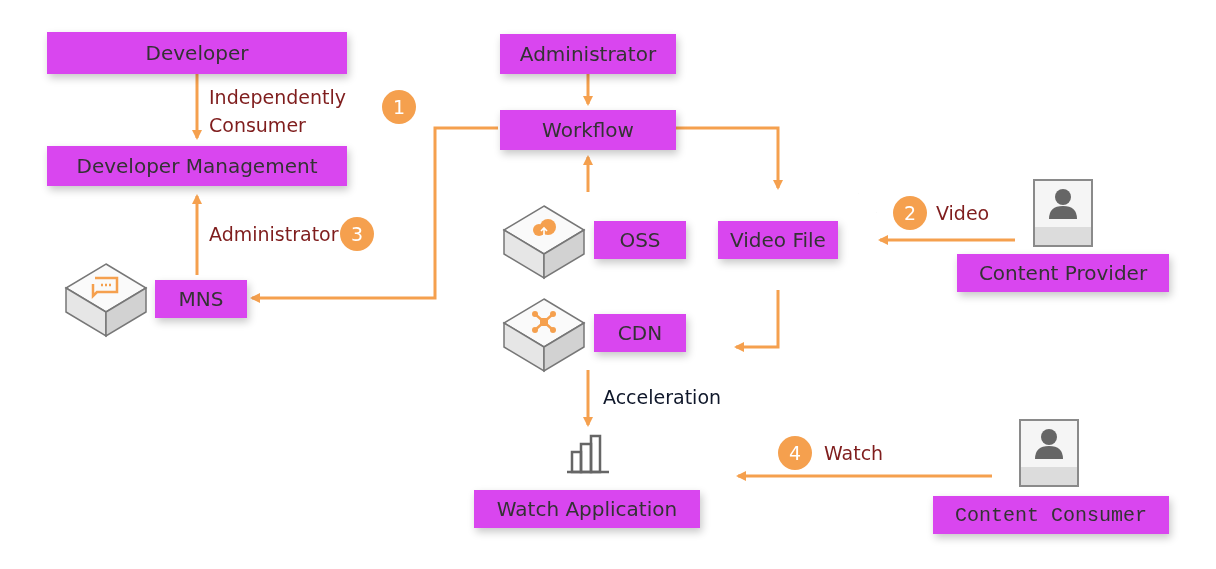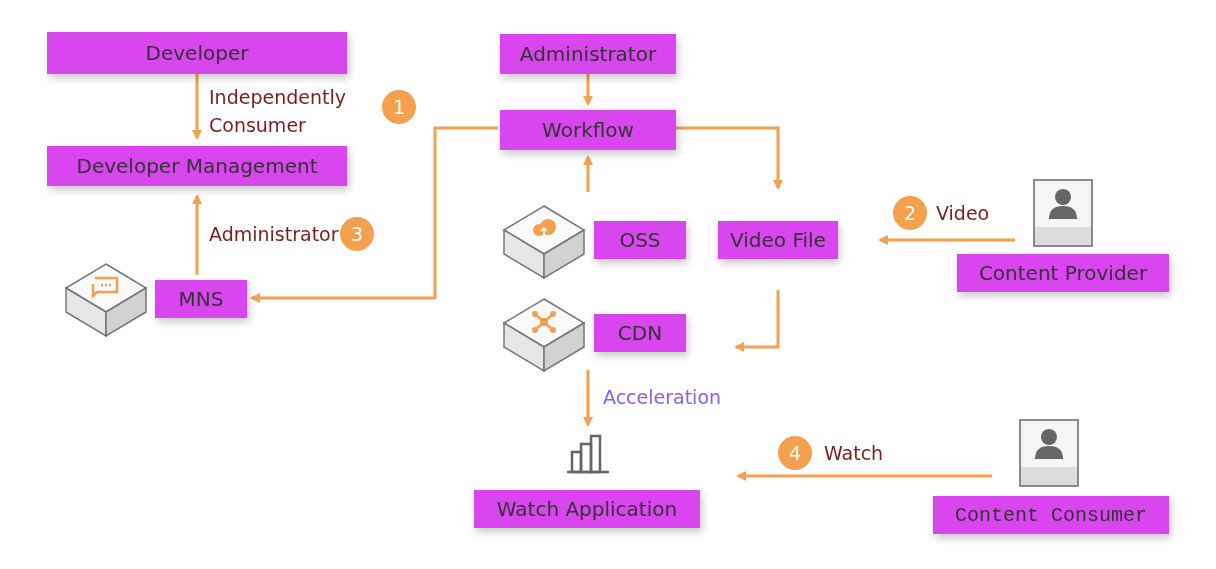--- a/index.html
+++ b/index.html
@@ -4,21 +4,21 @@
 <style>
   html, body { margin:0; padding:0; background:#ffffff; }
   body { width:1216px; height:569px; position:relative; overflow:hidden;
          font-family:"Liberation Sans", sans-serif; }
   .box { position:absolute; background:#d946ef; color:#333;
          font-family:"DejaVu Sans", sans-serif; font-size:20px;
          display:flex; align-items:center; justify-content:center;
          box-shadow:2px 4px 8px rgba(0,0,0,0.22); white-space:nowrap; }
   .lbl { position:absolute; color:#7f1d1d; font-family:"DejaVu Sans", sans-serif;
          font-size:19px; white-space:nowrap; line-height:26px; }
-  .lbl.dark { color:#8b5cf6; }
+  .lbl.dark { color:#0f172a; }
   .badge { position:absolute; width:34px; height:34px; border-radius:50%;
            background:#f5a04e; color:#fff; font-family:"DejaVu Sans", sans-serif;
            font-size:19px; display:flex; align-items:center; justify-content:center; }
   .panel { position:absolute; left:463px; top:193px; width:414px; height:96px;
            background:#fff; box-shadow:0 2px 8px rgba(0,0,0,0.18);
            clip-path:polygon(0 0, 395px 0, 100% 20px, 100% 100%, 0 100%); }
   svg.lines { position:absolute; left:0; top:0; }
   .cube { position:absolute; }
   .person { position:absolute; width:60px; height:68px; background:#f5f5f5;
             border:2px solid #8a8a8a; box-sizing:border-box; overflow:hidden; }

